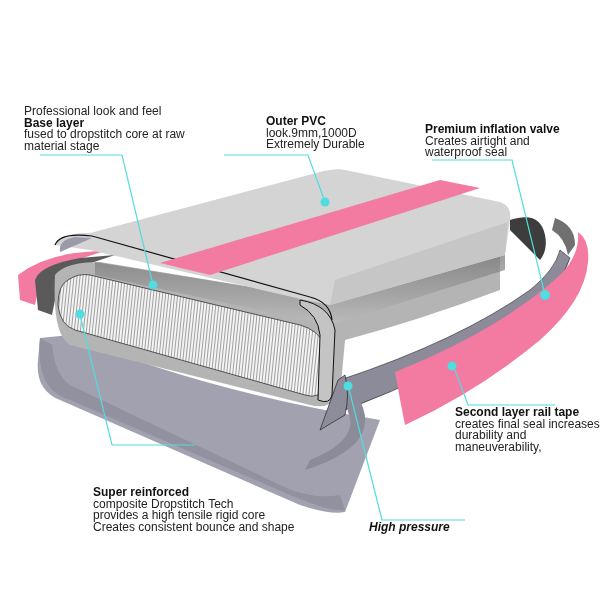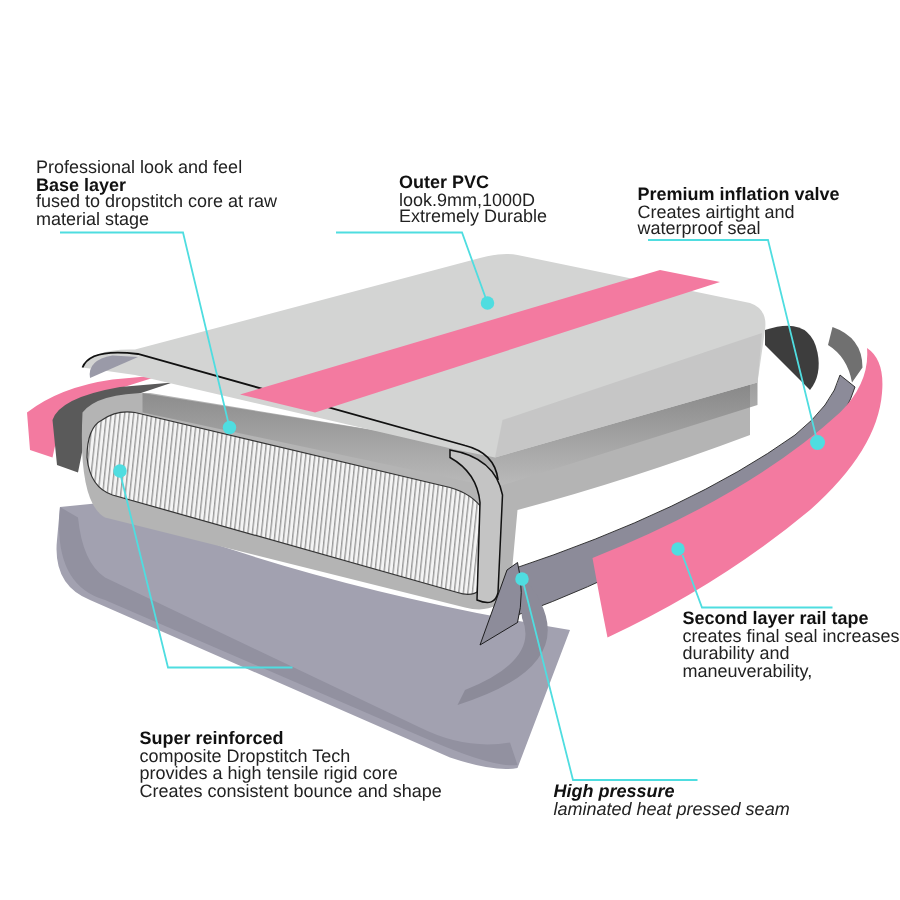--- a/index.html
+++ b/index.html
@@ -111,14 +111,13 @@
 
 <div class="label" style="left:93px; top:448px;margin-top:39px;">
   <span class="title">Super reinforced</span>
   <span class="line">composite Dropstitch Tech</span>
   <span class="line">provides a high tensile rigid core</span>
   <span class="line">Creates consistent bounce and shape</span>
 </div>
 
 <div class="label" style="left:369px; top:522px;font-style:italic;">
   <span class="title">High pressure</span>
-  <span class="line">laminated heat pressed seam</span>
 </div>
 
 </body></html>

